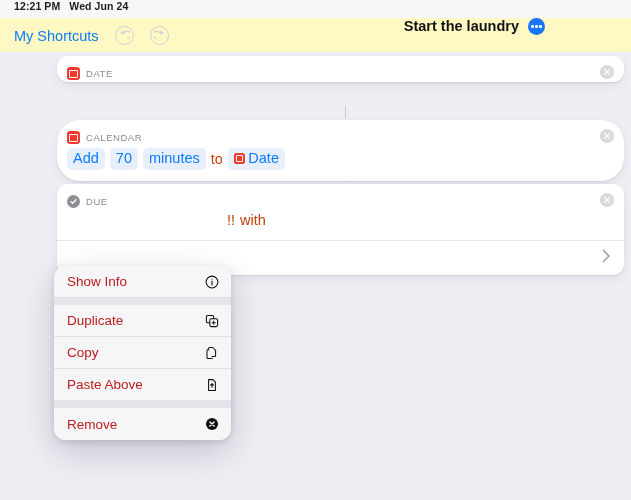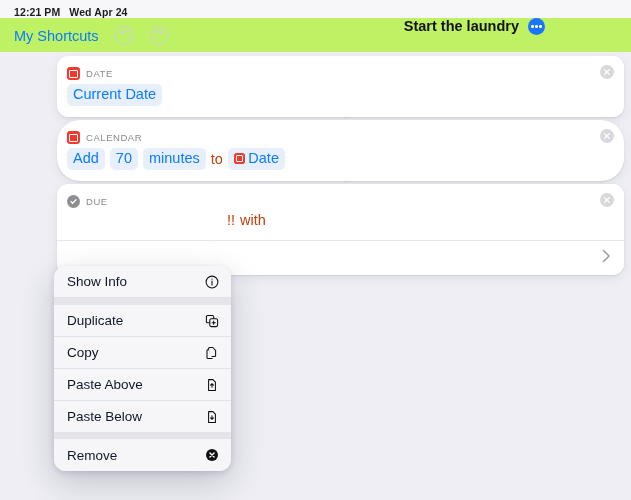--- a/index.html
+++ b/index.html
@@ -7,31 +7,31 @@
     width: 631px; height: 500px;
     font-family: "Liberation Sans", sans-serif;
     background: #eeeef4;
     overflow: hidden;
   }
   #app { position: relative; width: 631px; height: 500px; background: #eeeef4; }
 
   
   .statusbar {
     position: absolute; top: 0; left: 0; width: 631px; height: 18px;
-    display: flex; align-items: flex-end; padding-left: 14px; gap: 9px;
+    display: flex; align-items: flex-start; padding-left: 14px; gap: 9px;
     background: #f7f7fa;
   }
   .statusbar .st {
     font-size: 10.5px; font-weight: bold; color: #1c1c1e; letter-spacing: .1px;
   }
 
   
   .toolbar {
     position: absolute; top: 18px; left: 0; width: 631px; height: 36px;
-    background: #bef264;
+    background: #fef9c3;
     border-bottom: 1px solid #dedee4;
     display: flex; align-items: center;
   }
   .tb-left { display: flex; align-items: center; gap: 16px; padding-left: 14px; }
   .my-shortcuts { font-size: 14.5px; color: #0a7cff; white-space: nowrap; }
   .round-btn {
     width: 19px; height: 19px; border-radius: 50%;
     border: 1.2px solid #cfcfd6;
     display: flex; align-items: center; justify-content: center;
     color: #cfcfd6;
@@ -111,34 +111,34 @@
   
   .ctx-menu {
     position: absolute; left: 54px; top: 214px; width: 177px;
     background: #f6f6f8; border-radius: 12px; overflow: hidden;
     box-shadow: 0 2px 6px rgba(30,30,60,.14), 0 12px 34px rgba(30,30,60,.20);
   }
   .ctx-item {
     height: 31px; display: flex; align-items: center; justify-content: space-between;
     padding: 0 12px 0 13px; background: #f6f6f8;
   }
-  .ctx-item .lbl { font-size: 13.5px; color: #0f172a; }
+  .ctx-item .lbl { font-size: 13.5px; color: #b91c1c; }
   .ctx-item .ico { width: 15px; height: 15px; display: flex; align-items: center; justify-content: center; color: #0d0d10; }
   .ctx-item .ico svg { display: block; }
   .ctx-div-hair { height: 1px; background: #e2e2e6; margin-left: 0; }
   .ctx-div-gap { height: 7px; background: #e4e4ea; }
 </style>
 </head>
 <body>
 
 <div id="app">
 
   <div class="statusbar">
     <span class="st">12:21 PM</span>
-    <span class="st">Wed Apr 24</span>
+    <span class="st">Wed Jun 24</span>
   </div>
 
   <div class="toolbar">
     <div class="tb-left">
       <span class="my-shortcuts">My Shortcuts</span>
       <span class="round-btn">
         <svg width="11" height="11" viewBox="0 0 11 11" fill="none" stroke="currentColor" stroke-width="1.1" stroke-linecap="round">
           <path d="M8.6 8.3A3.6 3.6 0 1 0 5.4 2.6H2.6"></path>
           <path d="M4.2 1.2 2.3 2.6l1.9 1.5"></path>
         </svg>
@@ -163,23 +163,20 @@
   <div class="canvas">
 
     <div class="connector" style="top:54px;height:12px;"></div>
     <div class="connector" style="top:118px;height:12px;"></div>
 
     <div class="card" style="top:4px;">
       <div class="card-head">
         <span class="glyph-cal"></span>
         <span class="cat-label">DATE</span>
       </div>
-      <div class="card-body">
-        <span class="tok">Current Date</span>
-      </div>
       <span class="close-btn">
         <svg width="8" height="8" viewBox="0 0 8 8" stroke="currentColor" stroke-width="1.3" stroke-linecap="round">
             <path d="M1.6 1.6 6.4 6.4M6.4 1.6 1.6 6.4"></path>
           </svg>
       </span>
     </div>
 
     <div class="card" style="top:68px;border-radius:23px;">
       <div class="card-head">
         <span class="glyph-cal"></span>
@@ -270,29 +267,20 @@
       <div class="ctx-item">
         <span class="lbl">Paste Above</span>
         <span class="ico">
           <svg width="14" height="14" viewBox="0 0 14 14" fill="none" stroke="currentColor" stroke-width="1.05" stroke-linejoin="round" stroke-linecap="round">
               <path d="M3.6 1.6h4.3l2.5 2.5v8.3H3.6z"></path>
               <path d="M7 5.7v3.6M5.6 7.1 7 5.7l1.4 1.4"></path>
             </svg>
         </span>
       </div>
       <div class="ctx-div-hair"></div>
-      <div class="ctx-item">
-        <span class="lbl">Paste Below</span>
-        <span class="ico">
-          <svg width="14" height="14" viewBox="0 0 14 14" fill="none" stroke="currentColor" stroke-width="1.05" stroke-linejoin="round" stroke-linecap="round">
-              <path d="M3.6 1.6h4.3l2.5 2.5v8.3H3.6z"></path>
-              <path d="M7 5.7v3.6M5.6 7.9 7 9.3l1.4-1.4"></path>
-            </svg>
-        </span>
-      </div>
 
       <div class="ctx-div-gap"></div>
 
       <div class="ctx-item" style="height:32px;">
         <span class="lbl">Remove</span>
         <span class="ico">
           <svg width="14" height="14" viewBox="0 0 14 14">
               <circle cx="7" cy="7" r="6" fill="#111114"></circle>
               <path d="M4.9 4.9 9.1 9.1M9.1 4.9 4.9 9.1" stroke="#fff" stroke-width="1.35" stroke-linecap="round"></path>
             </svg>

